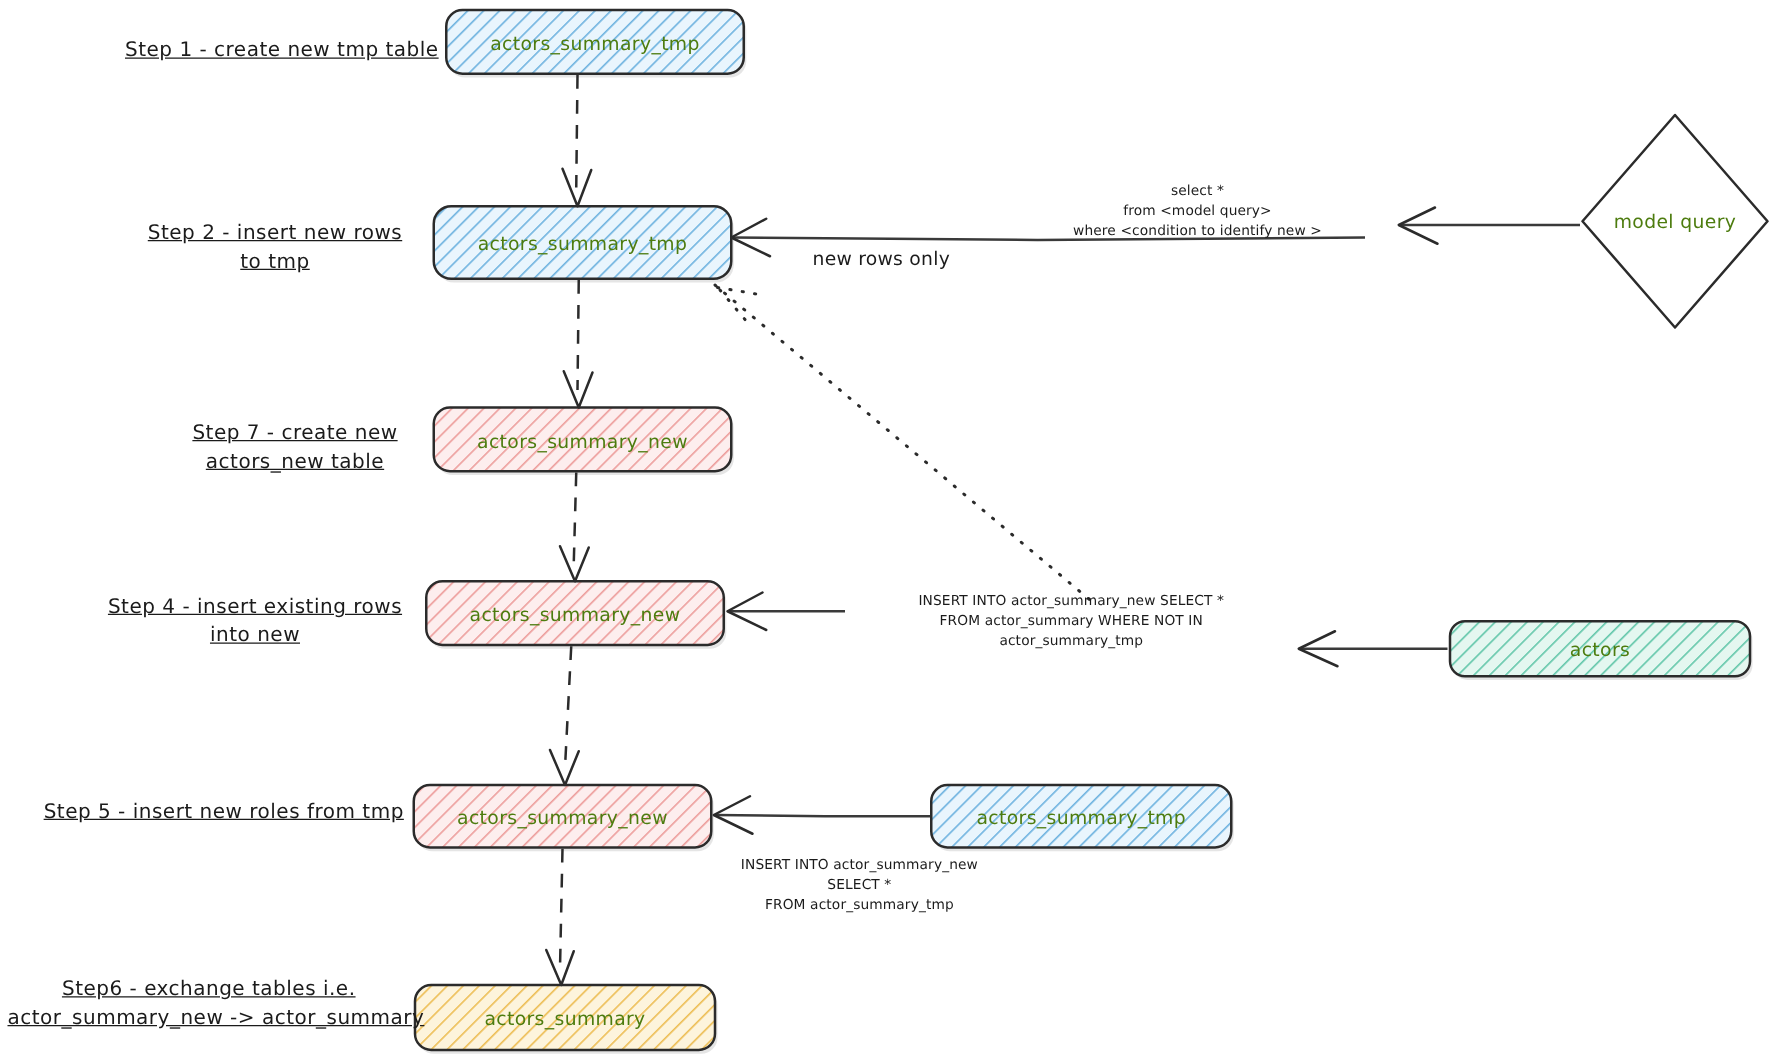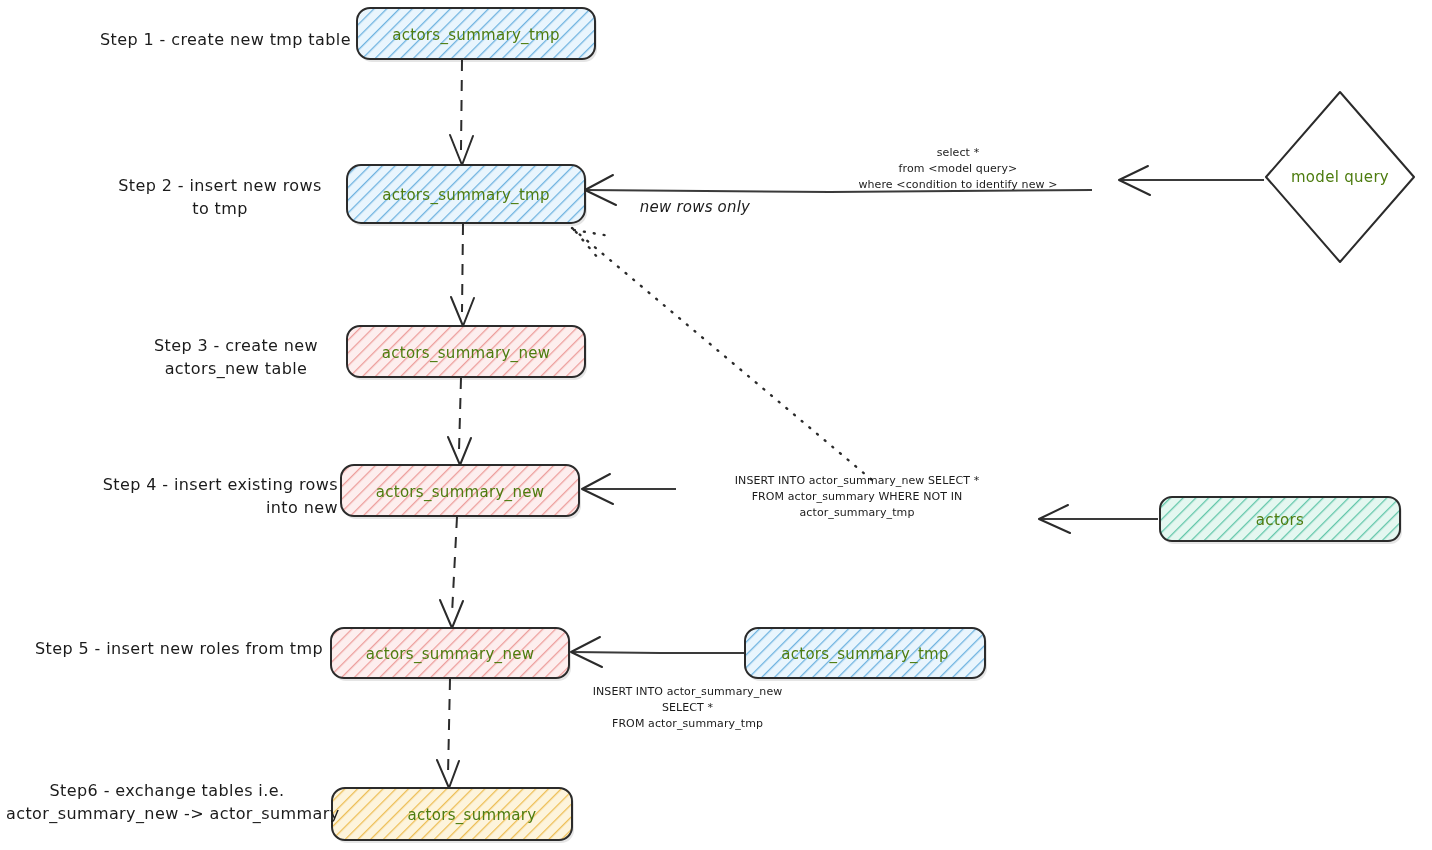--- a/index.html
+++ b/index.html
@@ -28,20 +28,21 @@
     font-family: "DejaVu Sans", sans-serif;
     font-size: 15.5px;
     color: #1b1b1b;
     letter-spacing: 0.4px;
     line-height: 1.45;
     text-align: center;
     white-space: pre;
   }
   .step-label {
     font-size: 16px;
+    text-decoration: underline;
   }
   .node-text {
     position: absolute;
     font-family: "DejaVu Sans", sans-serif;
     font-size: 15px;
     color: #4d7c0f;
     letter-spacing: 0.3px;
     white-space: nowrap;
     text-align: center;
     pointer-events: none;
@@ -181,36 +182,36 @@
       <path d="M 600 637 L 571 652 L 602 667" stroke="#2b2b2b" stroke-width="2" fill="none" stroke-linecap="round" stroke-linejoin="round"></path>
     </g>
   </svg>
 
   <div class="node-text" style="left:357px; top:26px; width:238px;">actors_summary_tmp</div>
   <div class="node-text" style="left:347px; top:186px; width:238px;">actors_summary_tmp</div>
   <div class="node-text" style="left:347px; top:344px; width:238px;">actors_summary_new</div>
   <div class="node-text" style="left:341px; top:483px; width:238px;">actors_summary_new</div>
   <div class="node-text" style="left:331px; top:645px; width:238px;">actors_summary_new</div>
   <div class="node-text" style="left:745px; top:645px; width:240px;">actors_summary_tmp</div>
-  <div class="node-text" style="left:352px; top:806px; width:240px;">actors_summary</div>
+  <div class="node-text" style="left:332px; top:806px; width:240px;">actors_summary</div>
   <div class="node-text" style="left:1160px; top:511px; width:240px;">actors</div>
   <div class="node-text" style="left:1266px; top:168px; width:148px;">model query</div>
 
   <div class="label-text step-label" style="left:100px; top:28px; width:248px;">Step 1 - create new tmp table</div>
   <div class="label-text step-label" style="left:96px; top:174px; width:248px;">Step 2 - insert new rows
 to tmp</div>
-  <div class="label-text step-label" style="left:128px; top:334px; width:216px;">Step 3 - create new
+  <div class="label-text step-label" style="left:128px; top:334px; width:216px;">Step 7 - create new
 actors_new table</div>
-  <div class="label-text step-label" style="left:70px; top:473px; width:268px;text-align:right;">Step 4 - insert existing rows
+  <div class="label-text step-label" style="left:70px; top:473px; width:268px;">Step 4 - insert existing rows
 into new</div>
   <div class="label-text step-label" style="left:34px; top:637px; width:290px;">Step 5 - insert new roles from tmp</div>
   <div class="label-text step-label" style="left:6px; top:779px; width:322px;">Step6 - exchange tables i.e.
 actor_summary_new -&gt; actor_summary</div>
 
-  <div class="label-text annot" style="left:630px; top:197px; width:130px; text-align:center;font-style:italic;">new rows only</div>
+  <div class="label-text annot" style="left:630px; top:197px; width:130px; text-align:right;">new rows only</div>
 
   <div class="label-text annot-mono" style="left:818px; top:145px; width:280px;">select *
 from &lt;model query&gt;
 where &lt;condition to identify new &gt;</div>
 
   <div class="label-text annot-mono" style="left:682px; top:473px; width:350px;">INSERT INTO actor_summary_new SELECT *
 FROM actor_summary WHERE NOT IN
 actor_summary_tmp</div>
 
   <div class="label-text annot-mono" style="left:545px; top:684px; width:285px;">INSERT INTO actor_summary_new

